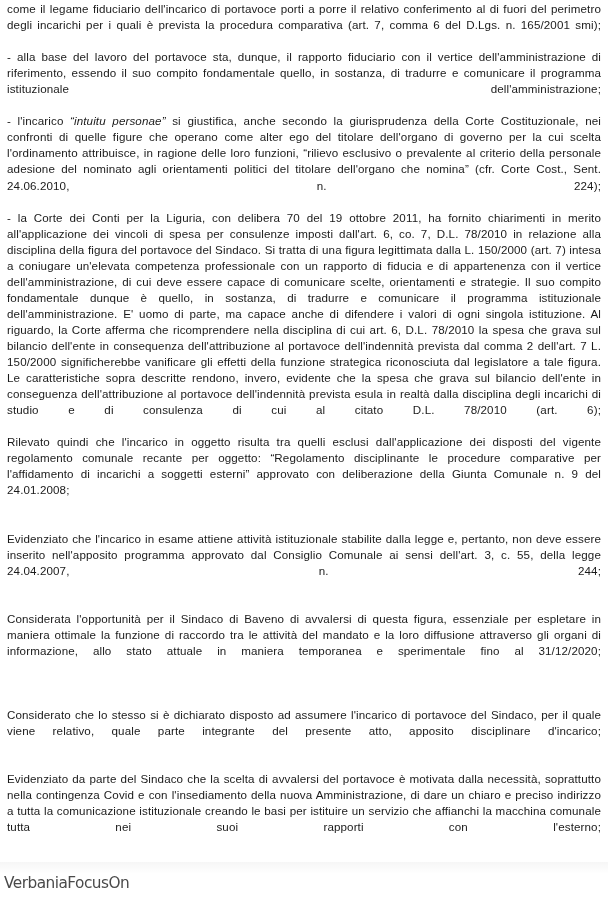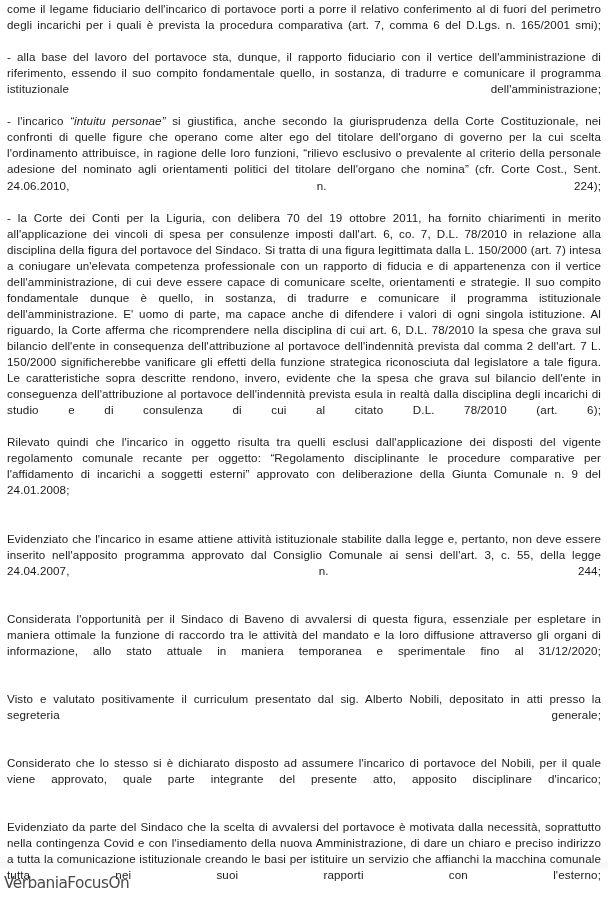--- a/index.html
+++ b/index.html
@@ -98,25 +98,24 @@
     <div class="gap"></div>
 
     <p class="para">Evidenziato che l'incarico in esame attiene attività istituzionale stabilite dalla legge e, pertanto, non deve essere inserito nell'apposito programma approvato dal Consiglio Comunale ai sensi dell'art. 3, c. 55, della legge 24.04.2007, n. 244;</p>
 
     <div class="gap"></div>
 
     <p class="para">Considerata l'opportunità per il Sindaco di Baveno di avvalersi di questa figura, essenziale per espletare in maniera ottimale la funzione di raccordo tra le attività del mandato e la loro diffusione attraverso gli organi di informazione, allo stato attuale in maniera temporanea e sperimentale fino al 31/12/2020;</p>
 
     <div class="gap"></div>
 
-    <p class="para">Visto e valutato positivamente il curriculum presentato dal sig. Alberto Nobili, depositato in atti presso la segreteria generale;</p>
 
     <div class="gap"></div>
 
-    <p class="para">Considerato che lo stesso si è dichiarato disposto ad assumere l'incarico di portavoce del Nobili, per il quale viene approvato, quale parte integrante del presente atto, apposito disciplinare d'incarico;</p>
+    <p class="para">Considerato che lo stesso si è dichiarato disposto ad assumere l'incarico di portavoce del Sindaco, per il quale viene relativo, quale parte integrante del presente atto, apposito disciplinare d'incarico;</p>
 
     <div class="gap"></div>
 
     <p class="para">Evidenziato da parte del Sindaco  che la scelta di avvalersi del portavoce è motivata dalla necessità, soprattutto nella contingenza Covid e con l'insediamento della nuova Amministrazione, di dare un chiaro e preciso indirizzo a tutta la comunicazione istituzionale creando le basi per  istituire un servizio che affianchi la macchina comunale tutta nei suoi rapporti con l'esterno;</p>
 
     <div class="gap"></div>
 
   </div>
 
   <div class="wm-band"></div>

